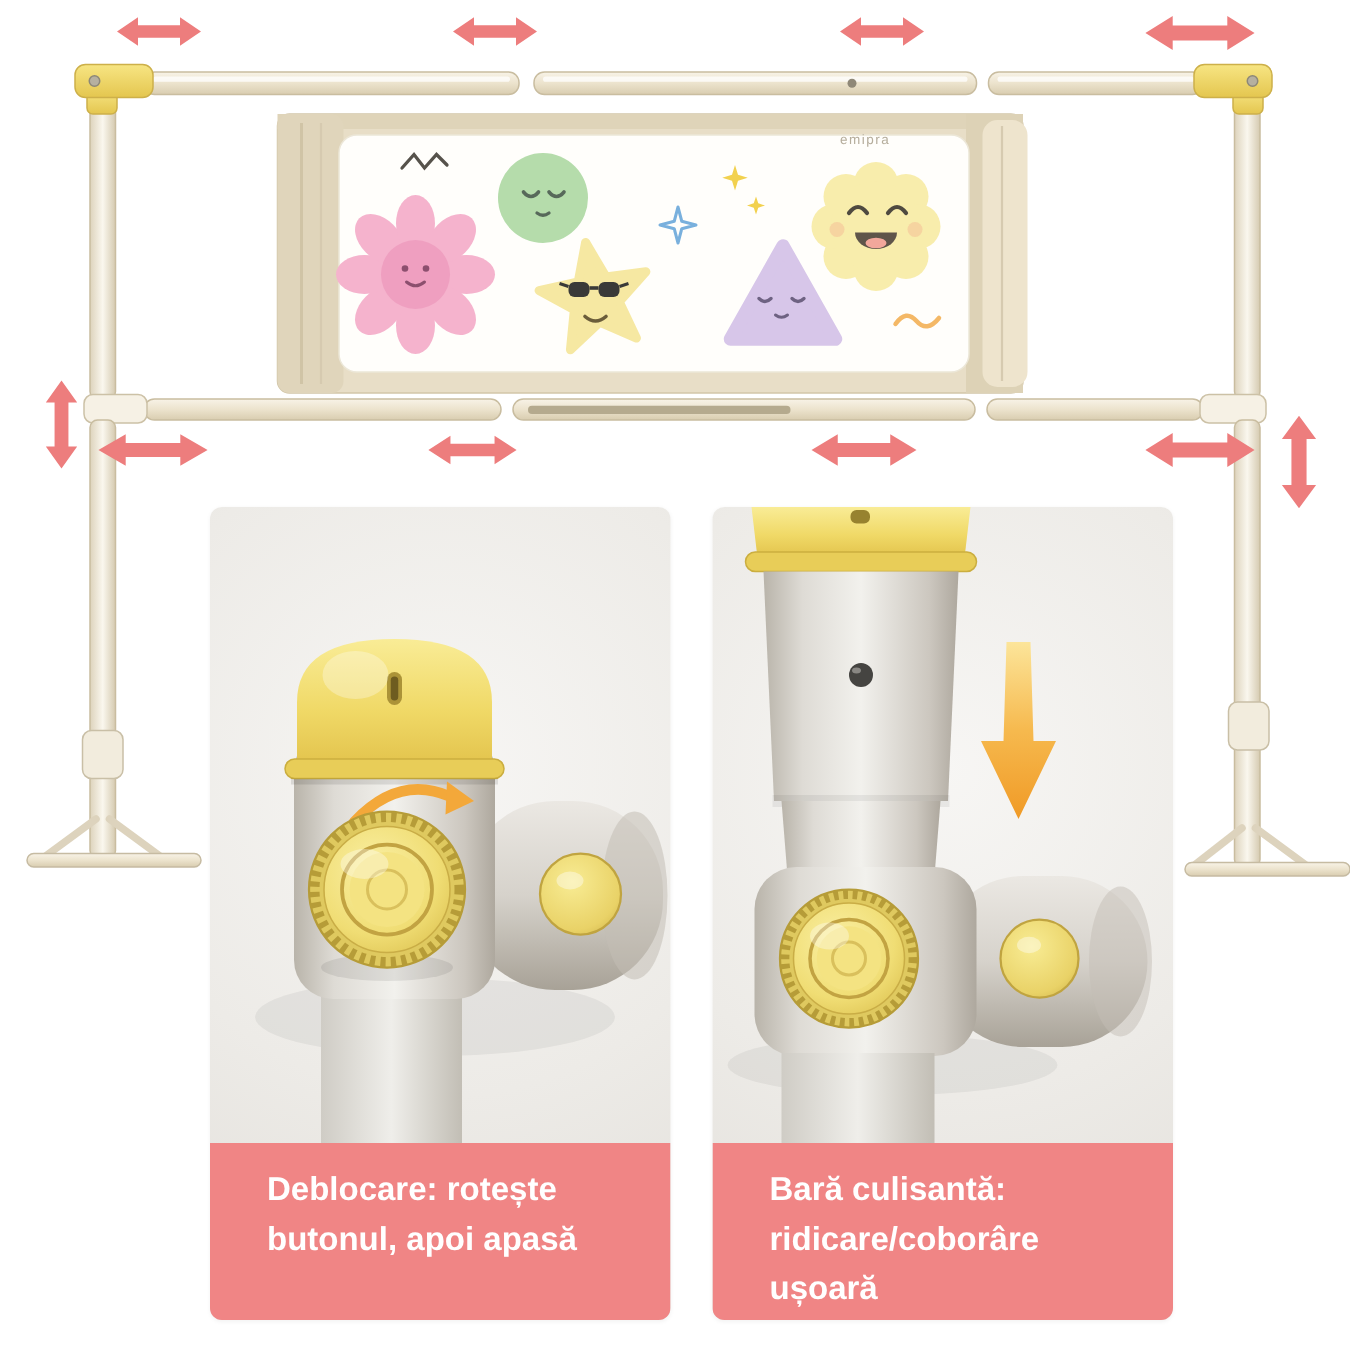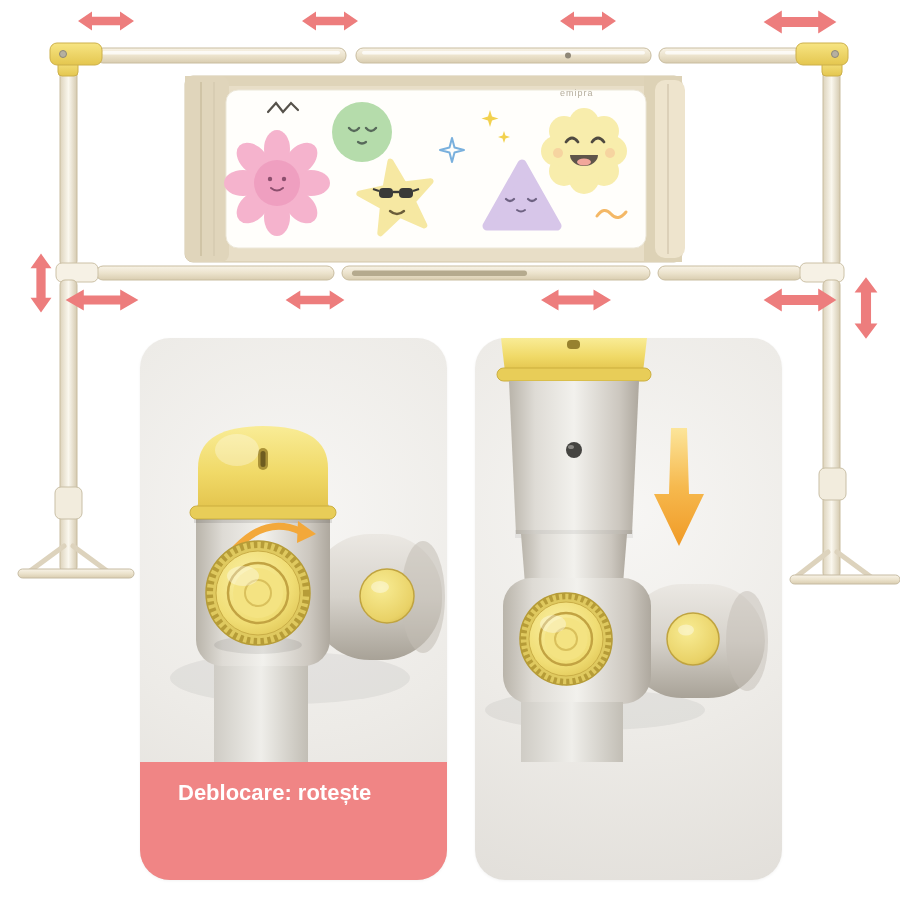--- a/index.html
+++ b/index.html
@@ -1,19 +1,19 @@
 <!DOCTYPE html>
 <html><head>
 <meta charset="utf-8">
 <style>
   html,body{margin:0;padding:0;background:#ffffff;}
   .stage{position:relative;width:900px;height:900px;background:#ffffff;overflow:hidden;
          font-family:"Liberation Sans",sans-serif;}
   .diagram{position:absolute;left:0;top:0;}
-  .card{position:absolute;top:338px;width:307px;height:542px;border-radius:30px;overflow:hidden;
+  .card{position:absolute;top:338px;width:307px;height:542px;border-radius:8px;overflow:hidden;
         background:radial-gradient(circle at 50% 32%, #f7f6f4 0%, #edebe7 55%, #e2dfda 100%);
         box-shadow:0 1px 3px rgba(0,0,0,0.05);}
   .card.left{left:140px;}
   .card.right{left:475px;}
   .photo{position:relative;width:307px;height:424px;}
   .photo svg{display:block;}
   .caption{position:absolute;left:0;right:0;bottom:0;height:118px;background:#f08585;
            color:#ffffff;font-weight:bold;font-size:22px;line-height:33px;
            padding:14px 16px 0 38px;box-sizing:border-box;}
   .cap-line{white-space:nowrap;}
@@ -250,20 +250,21 @@
           <circle cx="118" cy="255" r="42" fill="url(#knobG)" stroke="#c9ad46"></circle>
           <circle cx="118" cy="255" r="30" fill="none" stroke="#c2a342" stroke-width="2.5"></circle>
           <circle cx="118" cy="255" r="25" fill="#f4e382"></circle>
           <circle cx="118" cy="255" r="13" fill="none" stroke="#d9c05c" stroke-width="2"></circle>
           <ellipse cx="103" cy="238" rx="16" ry="10" fill="#ffffff" opacity="0.35"></ellipse>
         </g>
       </svg>
     </div>
     <div class="caption">
       <div class="cap-line">Deblocare: rotește</div>
+      <div class="cap-line">butonul, apoi apasă</div>
     </div>
   </div>
 
   <div class="card right">
     <div class="photo">
       <svg width="307" height="424" viewBox="0 0 307 424">
         <ellipse cx="120" cy="372" rx="110" ry="20" fill="rgba(0,0,0,0.05)"></ellipse>
         <g>
           <path d="M 26 0 L 172 0 L 168 34 L 30 34 Z" fill="url(#domeG)"></path>
           <rect x="22" y="30" width="154" height="13" rx="6.5" fill="#e8cd58" stroke="#cbae3f"></rect>
@@ -287,15 +288,20 @@
           <circle cx="91" cy="301" r="46" fill="#dfc95f" stroke="#b69c38" stroke-width="1.5"></circle>
           <circle cx="91" cy="301" r="43" fill="none" stroke="#b69c38" stroke-width="6.5" stroke-dasharray="3.2 3.2"></circle>
           <circle cx="91" cy="301" r="37" fill="url(#knobG)" stroke="#c9ad46"></circle>
           <circle cx="91" cy="301" r="26" fill="none" stroke="#c2a342" stroke-width="2.4"></circle>
           <circle cx="91" cy="301" r="21.5" fill="#f4e382"></circle>
           <circle cx="91" cy="301" r="11" fill="none" stroke="#d9c05c" stroke-width="2"></circle>
           <ellipse cx="78" cy="286" rx="13" ry="9" fill="#ffffff" opacity="0.35"></ellipse>
         </g>
       </svg>
     </div>
+    <div class="caption">
+      <div class="cap-line">Bară culisantă:</div>
+      <div class="cap-line">ridicare/coborâre</div>
+      <div class="cap-line">ușoară</div>
+    </div>
   </div>
 
 </div>
 
 </body></html>

